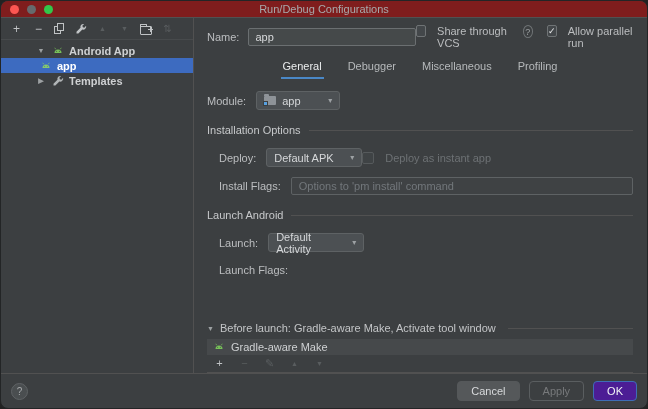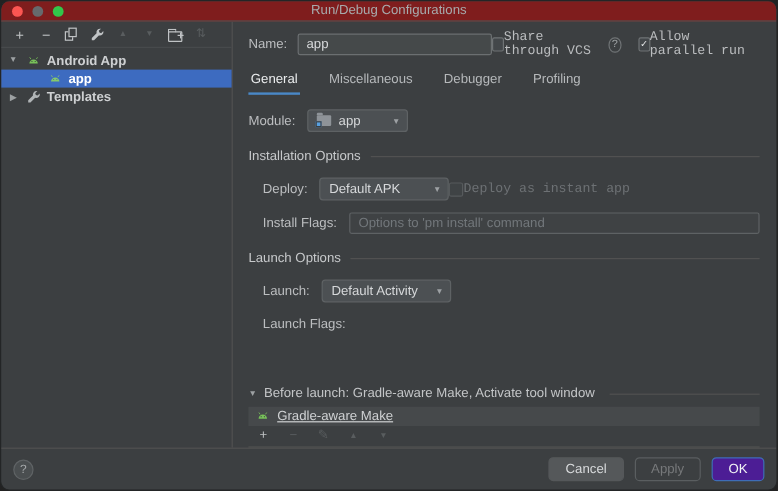--- a/index.html
+++ b/index.html
@@ -35,80 +35,80 @@
   .ic-folder:before { content: ""; position: absolute; top: -3px; left: -1px; width: 5px; height: 2px;
                       border: 1px solid #c0c3c5; border-bottom: none; border-radius: 1px 1px 0 0; }
   .ic-folder .plus-h { position: absolute; right: -2px; top: 2px; width: 5px; height: 1px; background: #c0c3c5; }
   .ic-folder .plus-v { position: absolute; right: 0; top: 0; width: 1px; height: 5px; background: #c0c3c5; }
 
   
   .tree { padding-top: 3px; }
   .tree-row { height: 15px; display: flex; align-items: center; gap: 5px; cursor: default;
               color: #ced0d2; font-weight: bold; }
   .tree-row .twisty { width: 10px; text-align: center; font-size: 7px; color: #9da1a3; flex: 0 0 10px; }
-  .tree-row.lvl0 { padding-left: 5px; }
+  .tree-row.lvl0 { padding-left: 5px; margin-left: 30px; }
   .tree-row.lvl1 { padding-left: 38px; }
   .tree-row.selected { background: #3d6bc0; color: #ffffff; }
   .tree-ic { width: 13px; height: 13px; display: inline-flex; align-items: center; justify-content: center; }
 
   
   .main { flex: 1 1 auto; display: flex; flex-direction: column; padding: 7px 14px 0 13px; min-width: 0; }
 
   .name-row { display: flex; align-items: center; flex: 0 0 auto; }
   .name-row .lbl { margin-right: 9px; color: #bcbec0; }
   .name-input { width: 205px; height: 18px; background: #45494a; border: 1px solid #6b6f71; border-radius: 2px;
                 color: #d8dadc; padding: 0 6px; font-family: "Liberation Sans", sans-serif; font-size: 11px; outline: none; }
   .name-spacer { flex: 1; }
 
-  .cb { display: inline-flex; align-items: center; gap: 0; cursor: default; font-family: Liberation Mono, monospace; }
+  .cb { display: inline-flex; align-items: flex-start; gap: 11px; cursor: default; }
   .cb + .cb { margin-left: 14px; }
   .cb .box { width: 12px; height: 12px; background: #43474a; border: 1px solid #6f7375; border-radius: 2px;
              display: inline-flex; align-items: center; justify-content: center; color: #e8eaeb; font-size: 9px; line-height: 1; }
   .cb.disabled { color: #6d7174; }
   .cb.disabled .box { border-color: #565a5c; background: #3f4345; }
   .help-mini { width: 13px; height: 13px; border: 1px solid #6f7375; border-radius: 50%; color: #9da1a3;
                display: inline-flex; align-items: center; justify-content: center; font-size: 9px; margin-left: 2px; }
 
   
-  .tabs { display: flex; gap: 22px; margin-top: 9px; flex: 0 0 auto; }
+  .tabs { display: flex; gap: 22px; margin-top: 9px; flex: 0 0 auto; justify-content: center; }
   .tab { padding: 2px 2px 5px; color: #b6b9bb; cursor: default; }
   .tab.active { color: #ebedee; border-bottom: 2px solid #4a88c7; }
 
   
   .frow { display: flex; align-items: center; flex: 0 0 auto; }
   .frow .flabel { margin-right: 10px; color: #bcbec0; white-space: nowrap; }
   .sect { display: flex; align-items: center; margin-top: 14px; color: #c7c9cb; flex: 0 0 auto; }
   .sect .line { flex: 1; height: 1px; background: #515151; margin-left: 8px; }
   .indent { padding-left: 12px; }
 
   .combo { height: 19px; background: #4c5053; border: 1px solid #5e6264; border-radius: 3px;
            display: inline-flex; align-items: center; padding: 0 7px; gap: 6px; color: #d6d8da; cursor: default; }
   .combo .arrow { color: #9da1a4; font-size: 8px; margin-left: auto; }
   .combo.w-module { width: 84px; }
-  .combo.w-opts { width: 108px; }
+  .combo.w-opts { width: 96px; }
 
   .flag-input { flex: 1; height: 18px; background: #3f4244; border: 1px solid #5e6264; border-radius: 2px;
                 color: #d6d8da; padding: 0 7px; font-family: "Liberation Sans", sans-serif; font-size: 11px; outline: none; }
   .flag-input::placeholder { color: #72777b; opacity: 1; }
 
   .ic-module { position: relative; width: 12px; height: 9px; background: #8e9398; border-radius: 1px; }
   .ic-module:before { content: ""; position: absolute; top: -2px; left: 0; width: 5px; height: 2px; background: #8e9398;
                       border-radius: 1px 1px 0 0; }
   .ic-module .mod { position: absolute; left: -1px; bottom: -1px; width: 5px; height: 5px; background: #57a0e0;
                     border: 1px solid #3c3f41; }
 
   .grow { flex: 1 1 auto; }
 
   
   .bl-header { display: flex; align-items: center; gap: 6px; color: #c3c5c7; flex: 0 0 auto; }
   .bl-header .twisty { font-size: 7px; color: #9da1a3; }
   .bl-header .line { flex: 1; height: 1px; background: #515151; margin-left: 6px; }
   .bl-list { margin-top: 5px; flex: 0 0 auto; }
   .bl-item { height: 16px; background: #46494b; display: flex; align-items: center; gap: 6px; padding-left: 5px;
-             color: #cfd1d3; text-decoration: underline; }
+             color: #cfd1d3; }
   .bl-toolbar { height: 18px; display: flex; align-items: center; gap: 12px; padding-left: 6px;
                 border-bottom: 1px solid #515151; }
   .bl-toolbar .tbi { font-size: 11px; }
   .bl-toolbar .tbi.small { font-size: 7px; }
 
   
   .footer { height: 35px; flex: 0 0 35px; border-top: 1px solid #515151; display: flex; align-items: center;
             padding: 0 10px; }
   .help-btn { width: 17px; height: 17px; border-radius: 50%; background: #4a4e50; border: 1px solid #5f6365;
               color: #a5a8aa; display: inline-flex; align-items: center; justify-content: center; font-size: 10px; cursor: default; }
@@ -206,22 +206,22 @@
           <span class="help-mini">?</span>
         </label>
         <label class="cb">
           <span class="box">✓</span>
           <span>Allow parallel run</span>
         </label>
       </div>
 
       <div class="tabs">
         <span class="tab active">General</span>
+        <span class="tab">Debugger</span>
         <span class="tab">Miscellaneous</span>
-        <span class="tab">Debugger</span>
         <span class="tab">Profiling</span>
       </div>
 
       <div class="frow" style="margin-top:12px">
         <span class="flabel">Module:</span>
         <span class="combo w-module">
           <span class="ic-module">
               <i class="mod"></i>
             </span>
           <span>app</span>
@@ -245,21 +245,21 @@
           <span>Deploy as instant app</span>
         </label>
       </div>
 
       <div class="frow indent" style="margin-top:10px">
         <span class="flabel">Install Flags:</span>
         <input class="flag-input" type="text" placeholder="Options to 'pm install' command" style="">
       </div>
 
       <div class="sect">
-        <span>Launch Options</span>
+        <span>Launch Android</span>
         <span class="line"></span>
       </div>
 
       <div class="frow indent" style="margin-top:12px">
         <span class="flabel">Launch:</span>
         <span class="combo w-opts">
           <span>Default Activity</span>
           <span class="arrow">▾</span>
         </span>
       </div>

